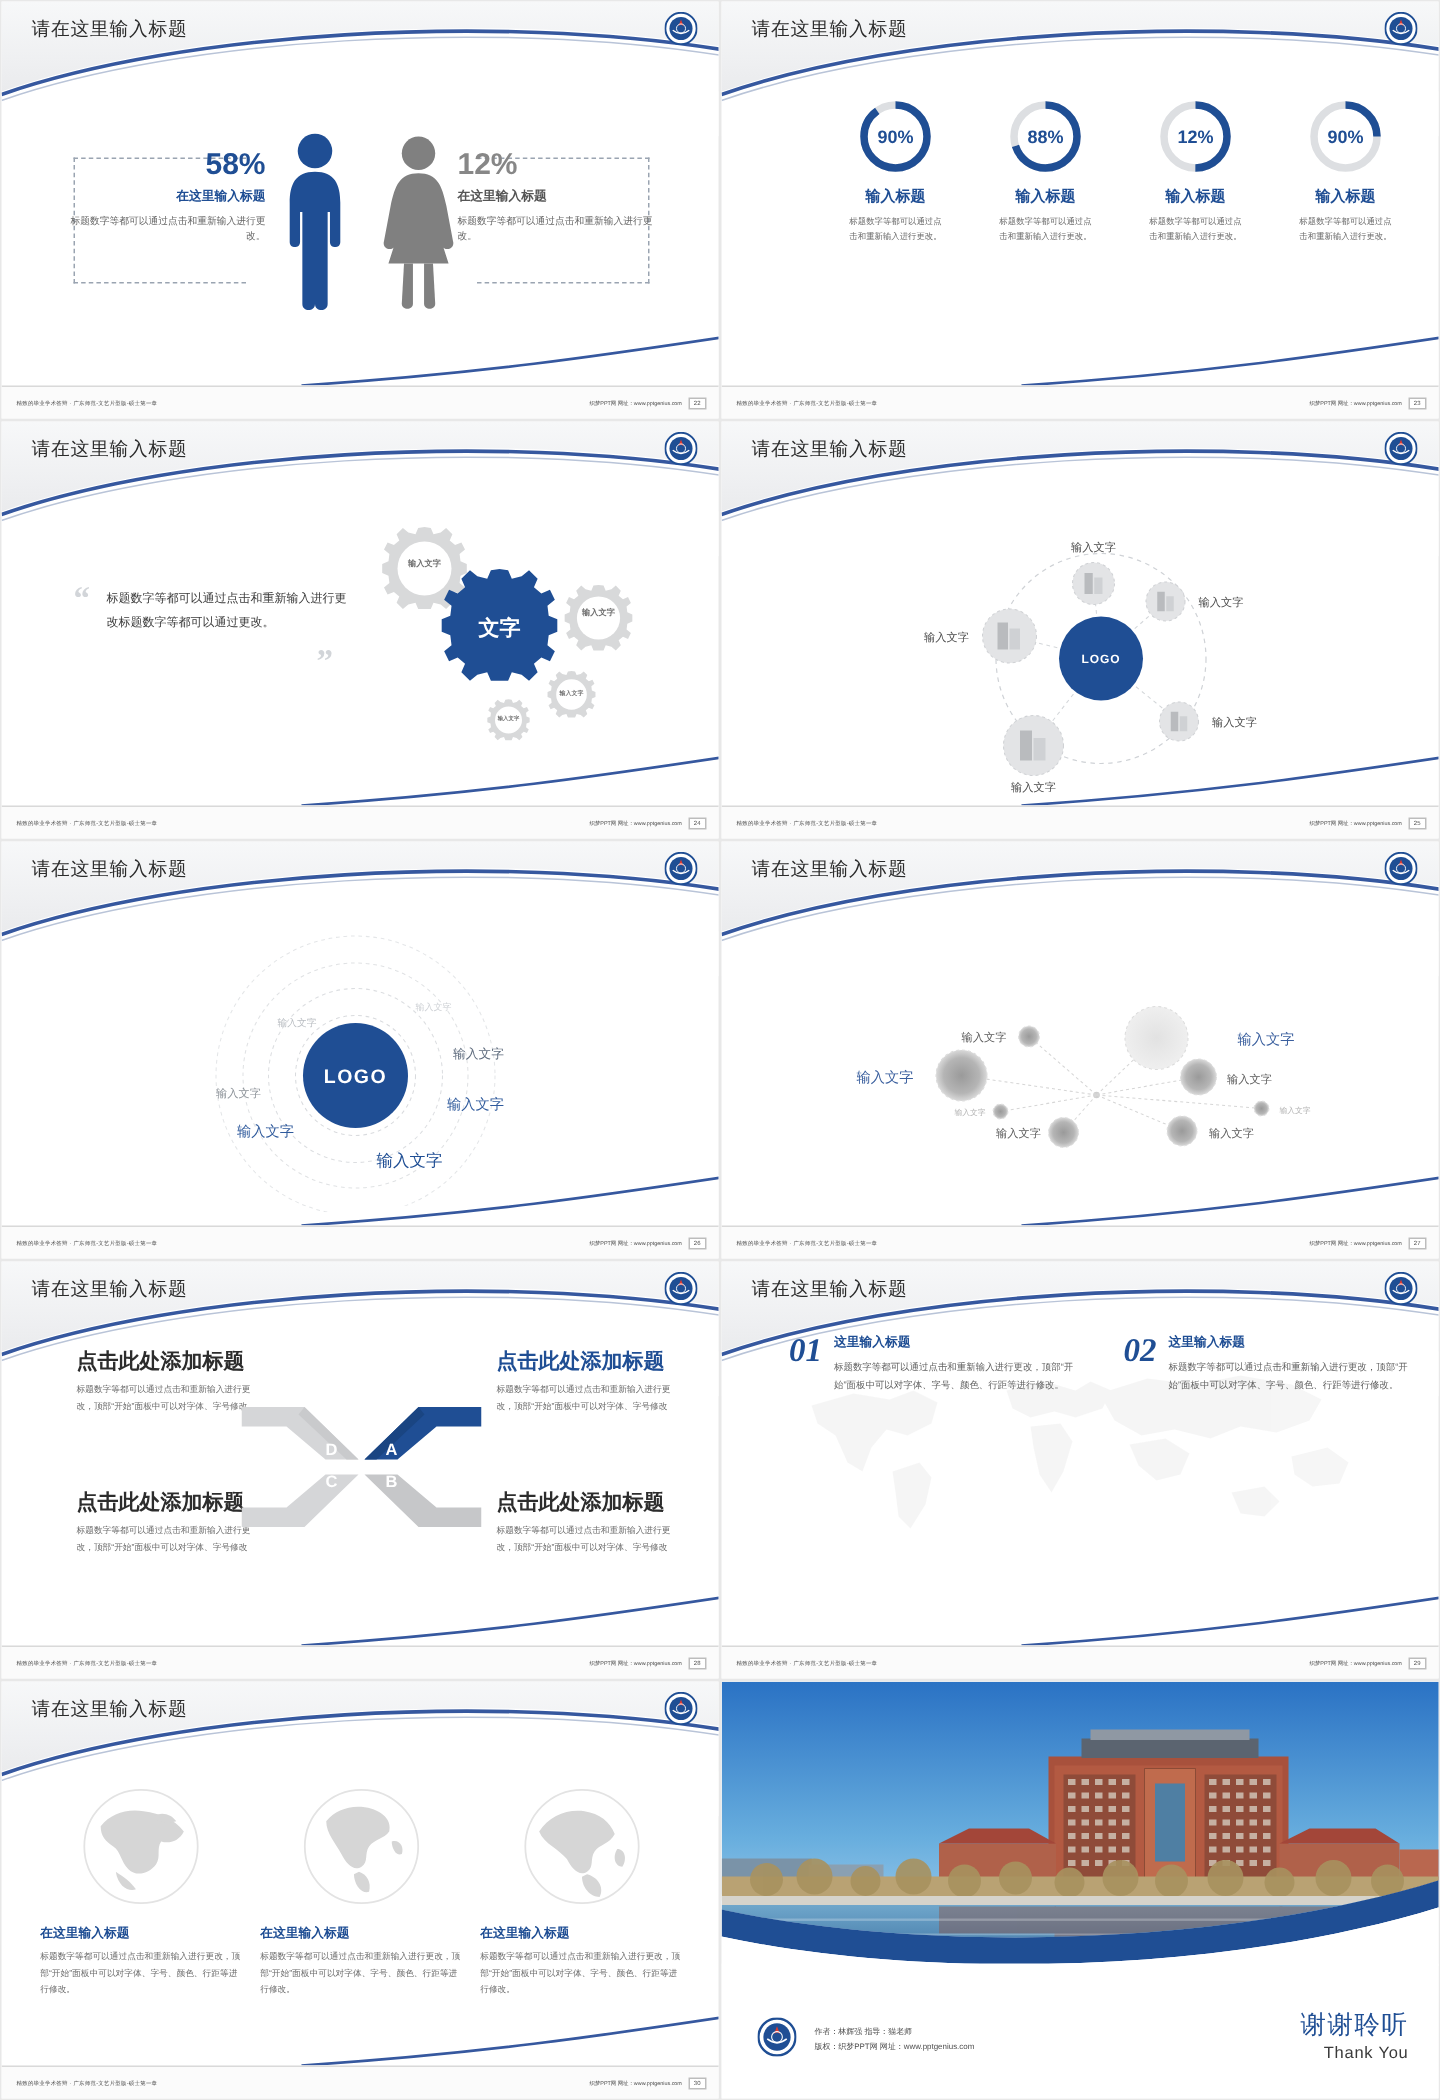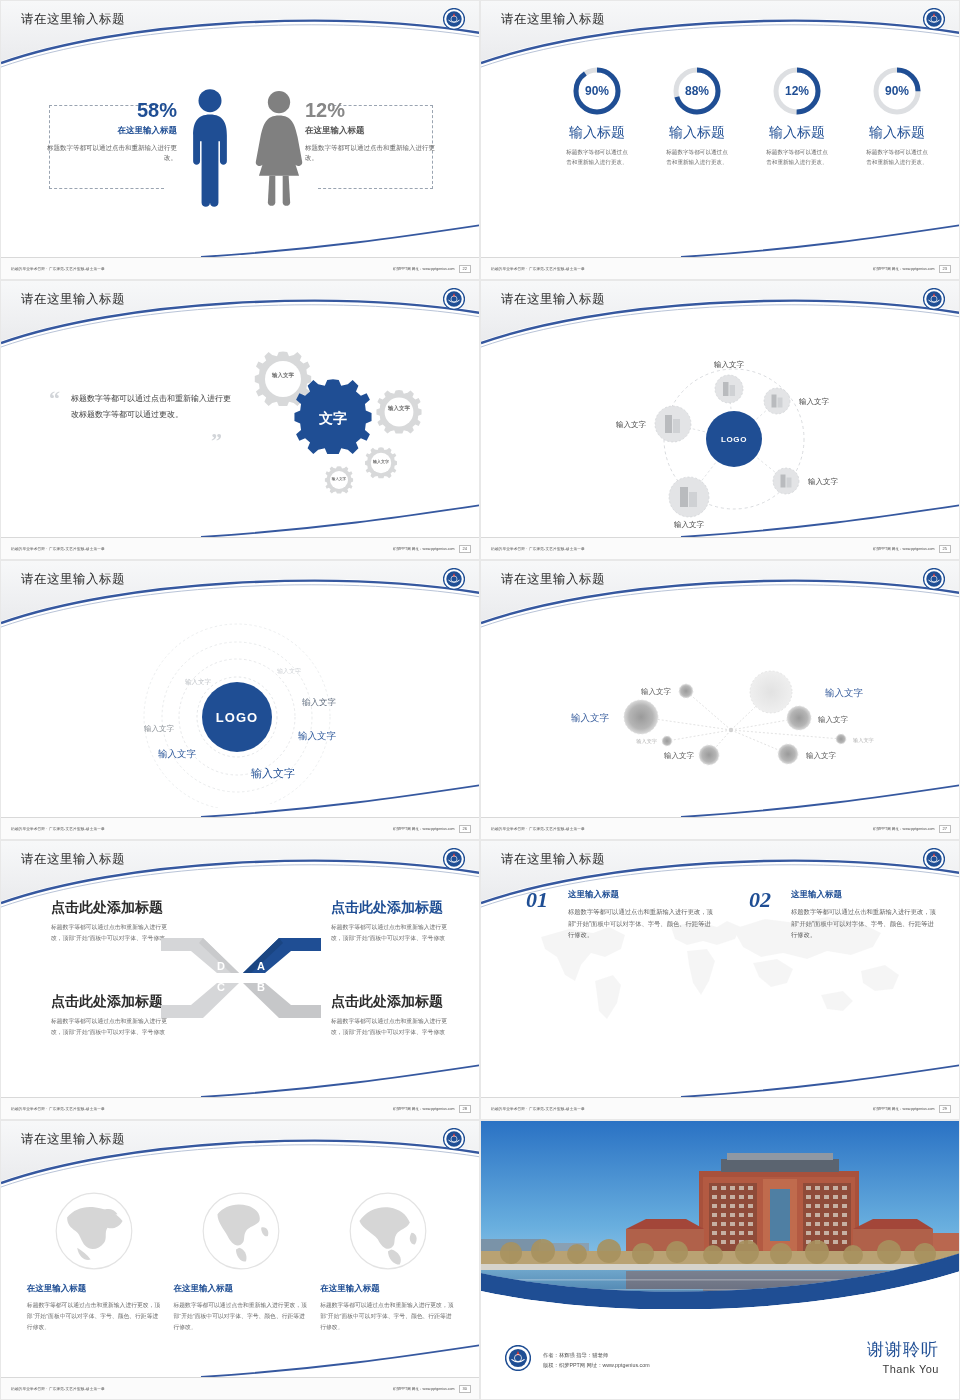--- a/index.html
+++ b/index.html
@@ -75,21 +75,21 @@
 
   
   .donuts { position:absolute; left:0; top:6px; width:480px;
             display:flex; justify-content:flex-end; padding:0 14px; }
   .donut-item { width:100px; text-align:center; }
   .donut-ring { position:relative; width:52px; height:52px; margin:0 auto; }
   .donut-val {
     position:absolute; inset:0; display:flex; align-items:center; justify-content:center;
     font-size:12px; font-weight:bold; color:#1f4e94;
   }
-  .donut-label { margin-top:7px; font-size:14px; font-weight:normal; color:#1f4e94; }
+  .donut-label { margin-top:7px; font-size:10px; font-weight:bold; color:#1f4e94; }
   .donut-desc { margin-top:6px; font-size:5.6px; color:#6a6a6a; line-height:1.7; padding:0 18px; }
 
   
   .quote-block { position:absolute; left:42px; top:52px; width:190px; }
   .qmark { color:#d2d5d9; font-size:22px; font-weight:bold; line-height:.7; font-family:"Liberation Serif", serif;}
   .qmark.open { position:absolute; left:6px; top:0px; }
   .qmark.close{ position:absolute; left:168px; top:42px; }
   .quote-text { margin-left:28px; font-size:8px; color:#3a3a3a; line-height:2.0; }
   .gear-stage { position:absolute; left:220px; top:8px; width:250px; height:180px; }
   .gear-txt { font-size:5.5px; fill:#6f6f6f; font-weight:bold; }
@@ -123,21 +123,21 @@
   .s7-txt.bl { left:50px;  top:152px; }
   .s7-txt.br { left:330px; top:152px; }
   .s7-h { font-size:14px; font-weight:bold; color:#2c2c2c; }
   .s7-h.blue { color:#1f4e94; }
   .s7-p { margin-top:5px; font-size:5.8px; color:#6b6b6b; line-height:1.9; }
   .x-stage { position:absolute; left:160px; top:92px; width:160px; height:90px; }
   .x-letter { font-size:11px; fill:#ffffff; font-weight:bold; }
 
   
   .map-bg { position:absolute; left:40px; top:58px; width:400px; height:130px; opacity:.5; }
-  .num-block { position:absolute; top:48px; width:190px; display:flex; gap:20px; }
+  .num-block { position:absolute; top:48px; width:190px; display:flex; gap:8px; }
   .num-block.one { left:45px; }
   .num-block.two { left:268px; }
   .bignum {
     font-size:22px; font-weight:bold; font-style:italic; color:#1f4e94;
     font-family:"Liberation Serif", serif; line-height:1;
   }
   .num-body { flex:1; }
   .num-h { font-size:8.5px; font-weight:bold; color:#1f4e94; }
   .num-p { margin-top:5px; font-size:6.3px; color:#5f5f5f; line-height:1.85; }
 

